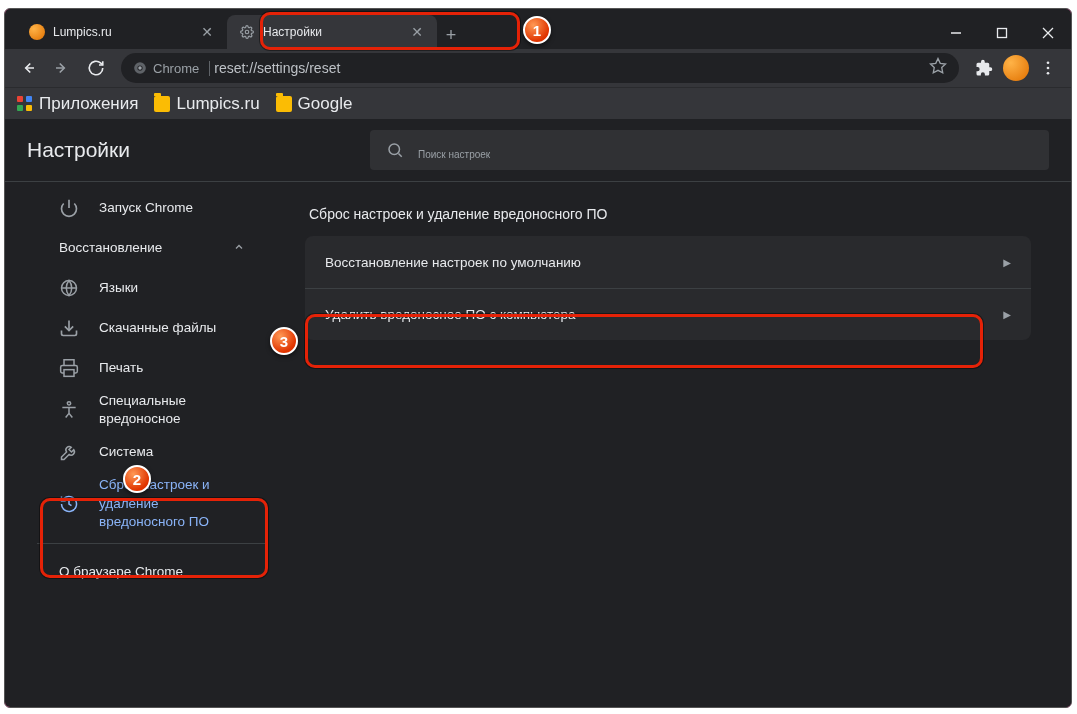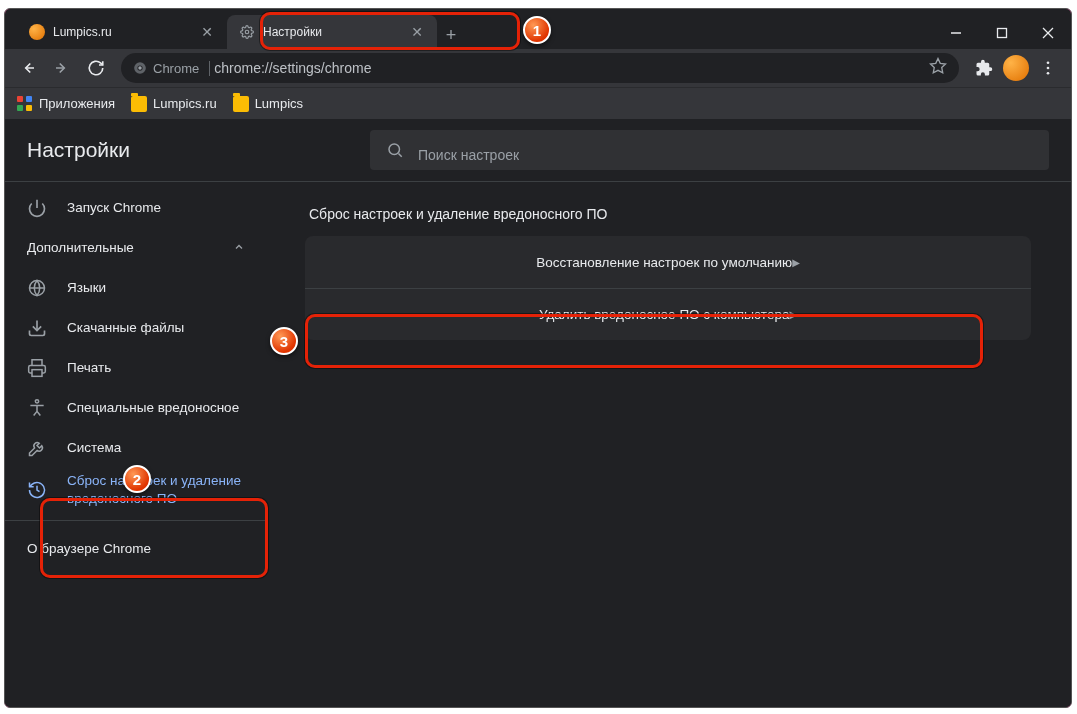--- a/index.html
+++ b/index.html
@@ -27,45 +27,45 @@
   .tbtn { width: 30px; height: 30px; border-radius: 50%; display:flex; align-items:center; justify-content:center; color:#9aa0a6; cursor:pointer; }
   .tbtn.enabled { color:#e8eaed; }
   .omnibox { flex:1; height: 30px; background: #202124; border-radius: 15px; display:flex; align-items:center; padding: 0 12px; gap: 4px; margin: 0 6px; }
   .omnibox .secure { display:flex; align-items:center; gap:6px; color:#9aa0a6; font-size:13px; border-right: 1px solid #5f6368; padding-right: 10px; }
   .omnibox .url { color:#bdc1c6; font-size: 14px; flex:1; }
   .omnibox .star { color:#9aa0a6; cursor:pointer; }
   .avatar { width: 26px; height: 26px; border-radius: 50%; background: radial-gradient(circle at 30% 30%, #ffb347, #e07000); cursor:pointer; }
   .tbtn svg { width: 18px; height: 18px; }
 
   
-  .bookmarks { height: 32px; background: #35363a; border-top: 1px solid #2a2b2e; display:flex; align-items:center; padding: 0 12px; gap: 16px; font-size: 13px; color:#e8eaed; }
+  .bookmarks { height: 32px; background: #35363a; border-top: 1px solid #2a2b2e; display:flex; align-items:center; padding: 0 12px; gap: 16px; font-size: 17px; color:#e8eaed; }
   .bm { display:flex; align-items:center; gap:6px; cursor:pointer; }
   .bm .bico { width: 16px; height: 16px; }
   .apps-icon { display:grid; grid-template-columns: 1fr 1fr; grid-template-rows: 1fr 1fr; gap:2px; }
   .apps-icon span { width:6px; height:6px; border-radius:1px; }
   .apps-icon span:nth-child(1){background:#ea4335}
   .apps-icon span:nth-child(2){background:#4285f4}
   .apps-icon span:nth-child(3){background:#34a853}
   .apps-icon span:nth-child(4){background:#fbbc05}
   .folder-icon { background:#fbbc04; border-radius:2px; position:relative;}
   .folder-icon::before { content:''; position:absolute; top:-3px; left:0; width:7px; height:3px; background:#fbbc04; border-radius:1px 1px 0 0;}
 
   
   .page { position:absolute; top:110px; left:0; right:0; bottom:0; background:#202124; display:flex; flex-direction:column;}
   .pagehdr { height: 62px; display:flex; align-items:center; padding: 0 22px; gap: 240px; }
   .pagehdr h1 { color:#e8eaed; font-size: 21px; font-weight: 400; }
   .search { flex:1; max-width: 680px; height: 40px; background: #303134; border-radius: 4px; display:flex; align-items:center; padding: 0 16px; gap: 14px;}
   .search svg { width:18px; height:18px; color:#9aa0a6;}
-  .search input { background:none; border:none; outline:none; color:#e8eaed; font-size:14px; flex:1;margin-top:9px;}
+  .search input { background:none; border:none; outline:none; color:#e8eaed; font-size:10px; flex:1;margin-top:9px;}
   .search input::placeholder { color:#9aa0a6; }
 
   .pagebody { flex:1; display:flex; overflow:hidden; border-top: 1px solid #3c4043; }
 
   .sidebar-wrap { width: 260px; position:relative; }
-  .sidebar { position:absolute; inset:0; overflow-y:auto; padding: 6px 0; background:#202124;}
+  .sidebar { position:absolute; inset:0; overflow-y:auto; padding: 6px 0; background:#202124;margin-left:32px;}
   .sidebar::-webkit-scrollbar { width: 14px; }
   .sidebar::-webkit-scrollbar-track { background:#2a2b2e; }
   .sidebar::-webkit-scrollbar-thumb { background:#5f6368; border-radius: 0; }
   .side-item { display:flex; align-items:center; min-height: 40px; padding: 4px 20px 4px 22px; color:#e8eaed; font-size: 13.5px; font-weight:500; gap: 20px; cursor:pointer; }
   .side-item.section-title { font-weight: 500; justify-content: space-between; }
   .side-item.sub { padding-left: 22px; }
   .side-item .sico { width:20px; height:20px; display:flex; align-items:center; justify-content:center; color:#9aa0a6; flex-shrink:0;}
   .side-item .sico svg { width: 20px; height: 20px; }
   .side-item.active { color:#8ab4f8; }
   .side-item.active .sico { color:#8ab4f8; }
@@ -73,21 +73,21 @@
   .side-divider { height:1px; background:#3c4043; margin: 8px 0; }
   .chev { color:#9aa0a6; }
 
   .content-wrap { flex:1; position:relative; }
   .content { position:absolute; inset:0; overflow-y:auto; background:#202124; padding: 24px 40px;}
   .content::-webkit-scrollbar { width: 14px; }
   .content::-webkit-scrollbar-track { background:#2a2b2e; }
   .content::-webkit-scrollbar-thumb { background:#5f6368; }
   .sect-title { color:#e8eaed; font-size: 14px; font-weight: 500; margin-bottom: 14px; padding-left: 4px;}
   .card { background:#292a2d; border-radius: 8px; overflow:hidden; }
-  .row { display:flex; align-items:center; justify-content:center; padding: 16px 20px; color:#e8eaed; font-size:13.5px; cursor:pointer; min-height: 52px;}
+  .row { display:flex; align-items:center; justify-content:space-between; padding: 16px 20px; color:#e8eaed; font-size:13.5px; cursor:pointer; min-height: 52px;}
   .row + .row { border-top: 1px solid #3c4043; }
   .row .arrow { color:#9aa0a6; font-size: 10px; }
 
   
   .hl { position:absolute; border: 3px solid #e52207; border-radius: 10px; pointer-events: none; box-shadow: 0 0 0 1px rgba(0,0,0,0.4);}
   .badge { position:absolute; width: 28px; height: 28px; border-radius: 50%; background: radial-gradient(circle at 35% 30%, #ff9955, #e03400 70%); border: 2px solid #fff; color:#fff; font-weight:bold; font-size: 15px; display:flex; align-items:center; justify-content:center; box-shadow: 0 2px 4px rgba(0,0,0,0.5); pointer-events:none;}
 </style>
 </head>
 <body>
 
@@ -153,21 +153,21 @@
       </div>
     <div class="omnibox">
       <div class="secure">
         <svg viewBox="0 0 24 24" width="14" height="14">
             <circle cx="12" cy="12" r="10" fill="#5f6368"></circle>
             <circle cx="12" cy="12" r="4.5" fill="#202124"></circle>
             <circle cx="12" cy="12" r="3" fill="#9aa0a6"></circle>
           </svg>
         <span>Chrome</span>
       </div>
-      <span class="url">chrome://settings/chrome</span>
+      <span class="url">reset://settings/reset</span>
       <span class="star">
         <svg viewBox="0 0 24 24" width="18" height="18" fill="none" stroke="currentColor" stroke-width="1.8">
             <polygon points="12 2 15 8.5 22 9.3 17 14 18.3 21 12 17.8 5.7 21 7 14 2 9.3 9 8.5 12 2"></polygon>
           </svg>
       </span>
     </div>
     <div class="tbtn enabled">
         <svg viewBox="0 0 24 24" fill="currentColor">
           <path d="M20.5 11H19V7a2 2 0 0 0-2-2h-4V3.5a2.5 2.5 0 0 0-5 0V5H4a2 2 0 0 0-2 2v3.8h1.5a2.7 2.7 0 0 1 0 5.4H2V20a2 2 0 0 0 2 2h3.8v-1.5a2.7 2.7 0 0 1 5.4 0V22H17a2 2 0 0 0 2-2v-4h1.5a2.5 2.5 0 0 0 0-5z"></path>
         </svg>
@@ -191,21 +191,21 @@
           <span></span>
         </span>
       <span>Приложения</span>
     </div>
     <div class="bm">
       <span class="bico folder-icon"></span>
       <span>Lumpics.ru</span>
     </div>
     <div class="bm">
       <span class="bico folder-icon"></span>
-      <span>Lumpics</span>
+      <span>Google</span>
     </div>
   </div>
 
   <div class="page">
     <div class="pagehdr">
       <h1>Настройки</h1>
       <div class="search">
         <svg viewBox="0 0 24 24" fill="none" stroke="currentColor" stroke-width="2">
             <circle cx="11" cy="11" r="7"></circle>
             <line x1="21" y1="21" x2="16.65" y2="16.65"></line>
@@ -220,21 +220,21 @@
           <div class="side-item sub">
             <span class="sico">
                 <svg viewBox="0 0 24 24" fill="none" stroke="currentColor" stroke-width="2">
                   <path d="M18.36 6.64a9 9 0 1 1-12.73 0"></path>
                   <line x1="12" y1="2" x2="12" y2="12"></line>
                 </svg>
               </span>
             <span class="label">Запуск Chrome</span>
           </div>
           <div class="side-item section-title">
-            <span class="label">Дополнительные</span>
+            <span class="label">Восстановление</span>
             <span class="chev"><svg width="12" height="12" viewBox="0 0 24 24" fill="none" stroke="currentColor" stroke-width="2.5">
                   <polyline points="18 15 12 9 6 15"></polyline>
                 </svg></span>
           </div>
           <div class="side-item sub">
             <span class="sico">
                 <svg viewBox="0 0 24 24" fill="none" stroke="currentColor" stroke-width="1.8">
                   <circle cx="12" cy="12" r="9"></circle>
                   <line x1="3" y1="12" x2="21" y2="12"></line>
                   <path d="M12 3a14 14 0 0 1 0 18 14 14 0 0 1 0-18z"></path>

